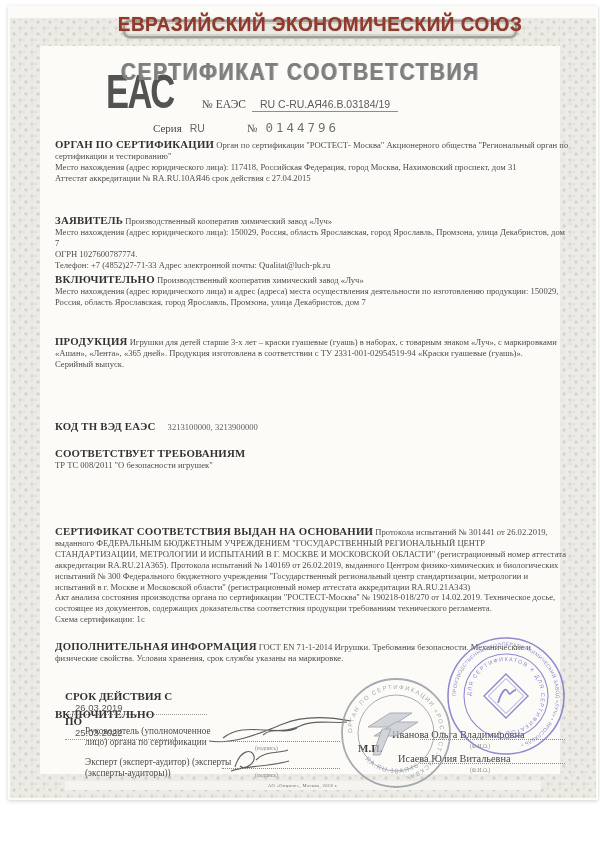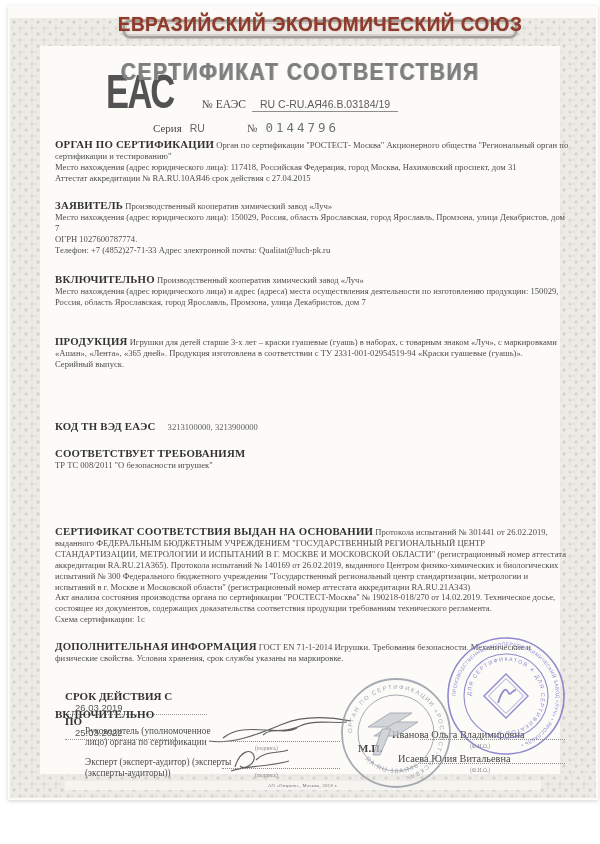--- a/index.html
+++ b/index.html
@@ -56,21 +56,21 @@
   .seriesline .sval { font-family:"Liberation Sans", sans-serif; font-size:10.5px; color:#666;
                       margin-left:8px; }
   .seriesline .gap  { width:42px; }
   .seriesline .num  { font-family:"DejaVu Sans Mono", monospace; font-size:12.5px;
                       letter-spacing:3px; color:#6e756d; margin-left:8px; }
 
   
   .sec { left:55px; width:514px; font-size:8.6px; line-height:10.9px; color:#4d4d4d; }
   .sec b.t { font-size:10.8px; color:#333; letter-spacing:.2px; }
   .sec .typed { color:#5e5e5e; }
-  .s-organ    { top:139px; } .s-applicant { top:200px; } .s-manufacturer { top:274px; }
+  .s-organ    { top:139px; } .s-applicant { top:215px; } .s-manufacturer { top:274px; }
   .s-products { top:336px; } .s-tnved     { top:421px; } .s-requirements { top:448px; }
   .s-basis    { top:526px; } .s-additional{ top:641px; }
 
   
   .validity { left:55px; top:690px; width:470px; display:flex; align-items:baseline;flex-direction:column; }
   .validity b { font-size:11px; color:#333; }
   .vdate { display:inline-block; border-bottom:1px dotted #999; font-family:"Liberation Sans", sans-serif;
            font-size:9.5px; color:#555; padding:0 0 1px 10px; }
   .vdate.d1 { width:142px; margin:0 14px 0 10px; }
   .vdate.d2 { width:108px; margin-left:8px; }

